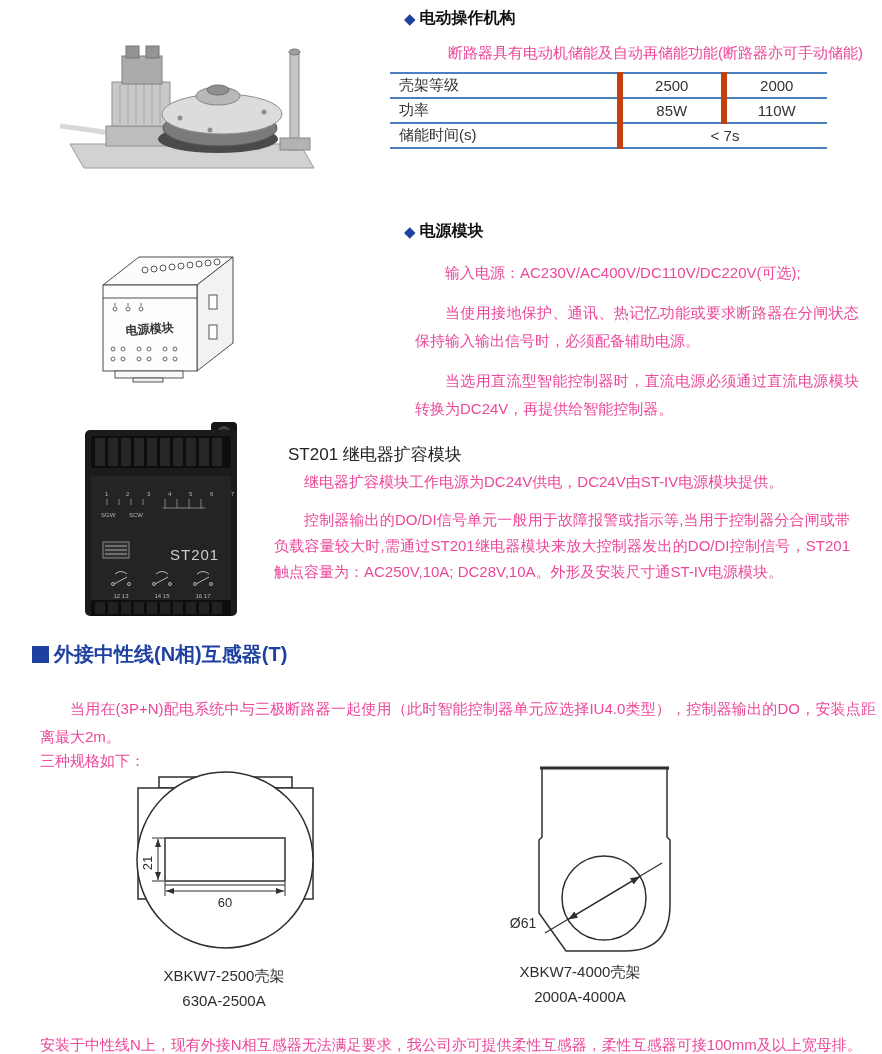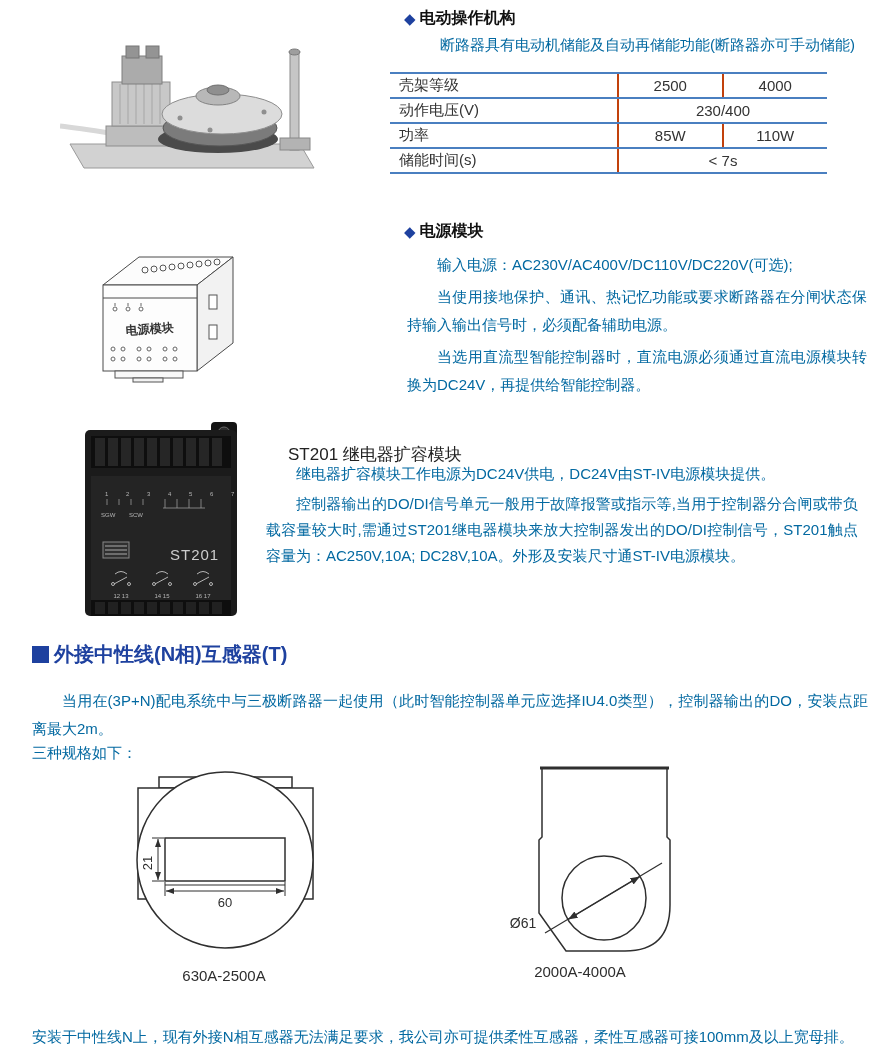--- a/index.html
+++ b/index.html
@@ -2,30 +2,30 @@
 <html><head>
 <meta charset="utf-8">
 <style>
   html,body{margin:0;padding:0;background:#fff;}
   #page{position:relative;width:882px;height:1054px;background:#ffffff;overflow:hidden;
         font-family:"Liberation Sans","DejaVu Sans",sans-serif;color:#2a2a2a;}
   .abs{position:absolute;}
   .hdr-row{display:flex;align-items:center;gap:4px;}
   .bullet-diamond{color:#1e419f;font-size:15px;line-height:1;}
   .hdr-text{font-size:16px;font-weight:bold;color:#111;}
-  .body-text{font-size:15px;margin:4px;color:#0369a1;}
+  .body-text{font-size:15px;margin:12px;color:#ec4899;}
   .indent{text-indent:2em;}
   .just{text-align:justify;}
   
   table.spec{border-collapse:collapse;width:437px;table-layout:fixed;}
   table.spec td{border-top:2px solid #4a7fc0;border-bottom:2px solid #4a7fc0;
      height:23px;font-size:15px;color:#333;padding:0;}
   table.spec td.lbl{width:218px;padding-left:9px;}
   table.spec td.val{text-align:center;}
-  table.spec td.vdiv{border-left:2px solid #c2410c;text-align:center;}
+  table.spec td.vdiv{border-left:6px solid #c2410c;text-align:center;}
   
   .sec-hdr{display:flex;align-items:center;gap:5px;}
   .bullet-square{width:17px;height:17px;background:#1e419f;flex:0 0 auto;}
   .sec-hdr-text{font-size:20px;font-weight:bold;color:#1e419f;}
   .caption{width:200px;text-align:center;font-size:15px;line-height:25px;color:#2e2e2e;}
   .dwg{display:block;}
 </style>
 </head>
 <body>
 
@@ -57,25 +57,21 @@
     <span class="bullet-diamond">◆</span>
     <span class="hdr-text">电动操作机构</span>
   </div>
   <p class="abs body-text" style="left:436px;top:32px;white-space:nowrap;">断路器具有电动机储能及自动再储能功能(断路器亦可手动储能)</p>
 
   <table class="spec abs" style="left:390px;top:72px;">
     <tbody>
         <tr>
       <td class="lbl">壳架等级</td>
       <td class="val vdiv">2500</td>
-      <td class="val vdiv">4000</td>
-    </tr>
-    <tr>
-      <td class="lbl">动作电压(V)</td>
-      <td class="val vdiv" colspan="2">230/400</td>
+      <td class="val vdiv">2000</td>
     </tr>
     <tr>
       <td class="lbl">功率</td>
       <td class="val vdiv">85W</td>
       <td class="val vdiv">110W</td>
     </tr>
     <tr>
       <td class="lbl">储能时间(s)</td>
       <td class="val vdiv" colspan="2">&lt; 7s</td>
     </tr>
@@ -256,21 +252,23 @@
     <path d="M47,13 V82 L44,85 V158 L71,196 H130 Q175,196 175,150 V85 L172,82 V13" fill="none" stroke="#2f2f2f" stroke-width="1.5"></path>
     <line x1="45" y1="13" x2="174" y2="13" stroke="#2f2f2f" stroke-width="3"></line>
     <circle cx="109" cy="143" r="42" fill="#ffffff" stroke="#2f2f2f" stroke-width="1.5"></circle>
     <line x1="50" y1="178" x2="167" y2="108" stroke="#2f2f2f" stroke-width="1.2"></line>
     <line x1="109" y1="143" x2="145" y2="121.5" stroke="#2f2f2f" stroke-width="1.2" marker-end="url(#arrR)"></line>
     <line x1="109" y1="143" x2="73" y2="164.5" stroke="#2f2f2f" stroke-width="1.2" marker-end="url(#arrR)"></line>
     <text x="28" y="173" font-size="14" text-anchor="middle" fill="#2f2f2f">Ø61</text>
   </svg>
 
   <div class="abs caption" style="left:124px;top:963px;">
+    <div>XBKW7-2500壳架</div>
     <div>630A-2500A</div>
   </div>
   <div class="abs caption" style="left:480px;top:959px;">
+    <div>XBKW7-4000壳架</div>
     <div>2000A-4000A</div>
   </div>
 
   <p class="abs body-text" style="left:28px;top:1024px;width:850px;">安装于中性线N上，现有外接N相互感器无法满足要求，我公司亦可提供柔性互感器，柔性互感器可接100mm及以上宽母排。</p>
 
 </div>
 
 </body></html>

